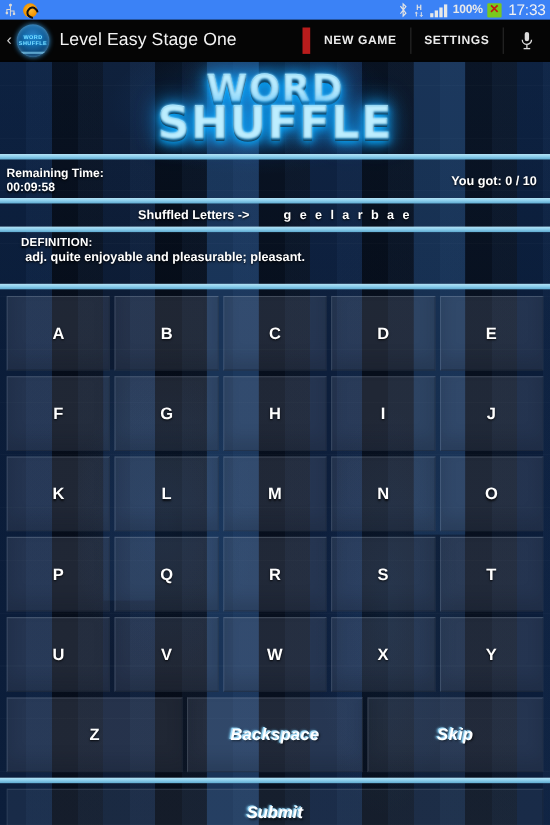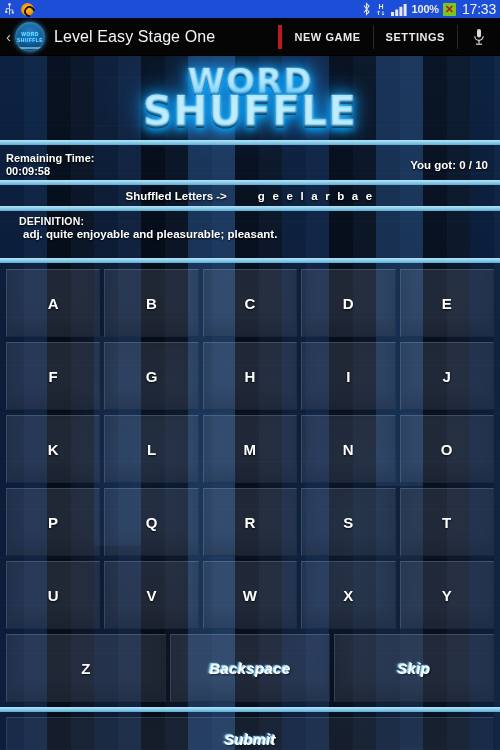--- a/index.html
+++ b/index.html
@@ -6,21 +6,21 @@
   html,body { width:500px; height:750px; background:#000; }
   body {
     font-family:"Liberation Sans", sans-serif;
     -webkit-font-smoothing:antialiased;
     overflow:hidden;
     position:relative;
   }
 
   
   #statusbar{
-    height:18px; width:500px; background:#1d4ed8;
+    height:18px; width:500px; background:#3b82f6;
     display:flex; align-items:center; padding:0 4px;
     position:relative; z-index:30;
   }
   #statusbar .left{ display:flex; align-items:center; gap:6px; }
   #statusbar .right{ margin-left:auto; display:flex; align-items:center; gap:4px; }
   .sb-ico{ display:block; }
   .batt-pct{ color:#e9e9e9; font-size:11px; font-weight:600; letter-spacing:-.2px; }
   .clock{ color:#f2f2f2; font-size:14px; font-weight:400; letter-spacing:-.2px; padding-left:2px;}
   .usb-ico{ width:11px; height:13px; }
   .circle-ico{ width:13px; height:13px; border-radius:50%;
@@ -57,21 +57,21 @@
     content:""; position:absolute; left:-4px; right:-4px; bottom:3px; height:1.5px;
     background:rgba(140,220,255,.6);
   }
   #ab-title{ color:#f4f4f4; font-size:16px; font-weight:400; margin-left:9px; letter-spacing:.1px;text-align:center;}
   #ab-actions{ margin-left:auto; display:flex; align-items:center; height:100%;}
   .ab-act{
     color:#eaeaea; font-size:11px; font-weight:bold; letter-spacing:.55px;
     padding:0 12px; height:24px; line-height:24px;
     border-right:1px solid #2a2a2a;
   }
-  .ab-act:first-child{ border-left:4px solid #b91c1c; }
+  .ab-act:first-child{ border-left:7px solid #b91c1c; }
   .ab-mic{ width:42px; height:24px; display:flex; align-items:center; justify-content:center;}
 
   
   #game{
     position:absolute; left:0; top:56px; width:500px; height:694px;
     background:#050a12; overflow:hidden;
   }
   #mosaic{
     position:absolute; inset:0;
     background-color:#070d17;

